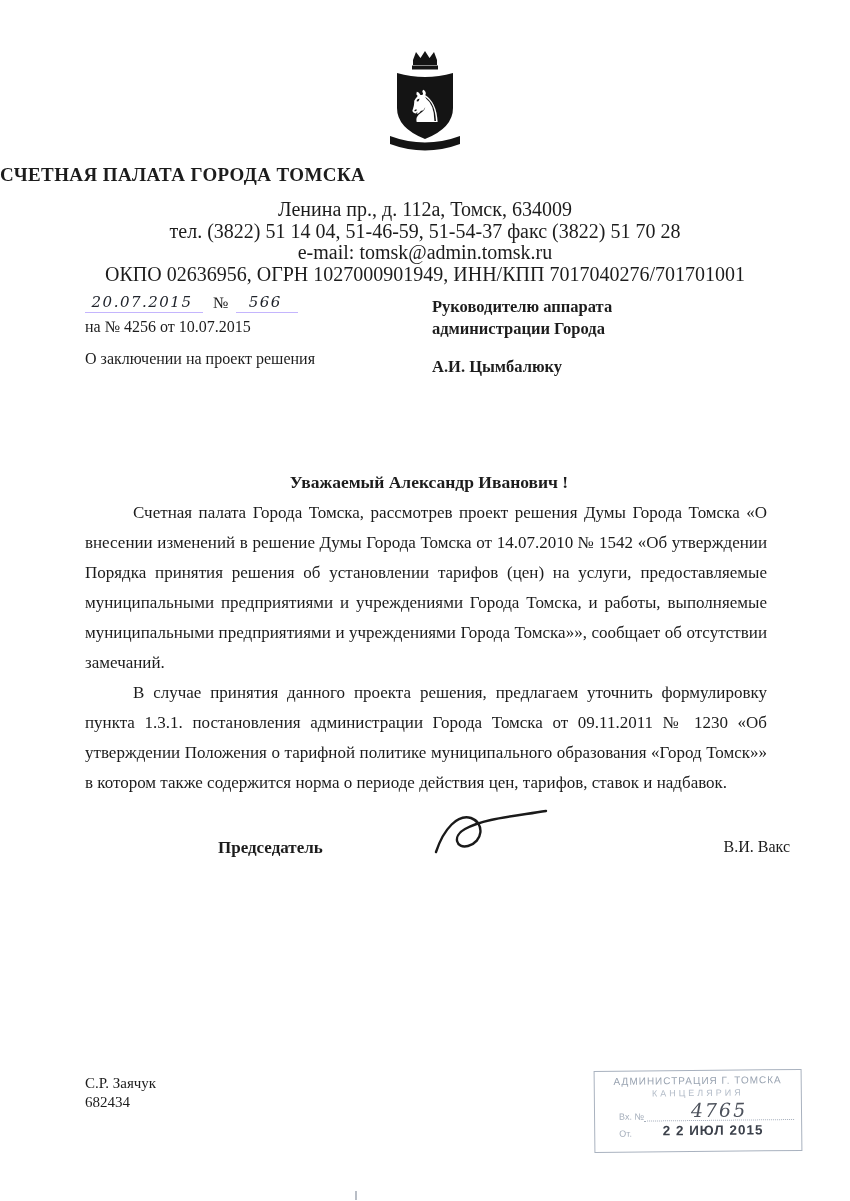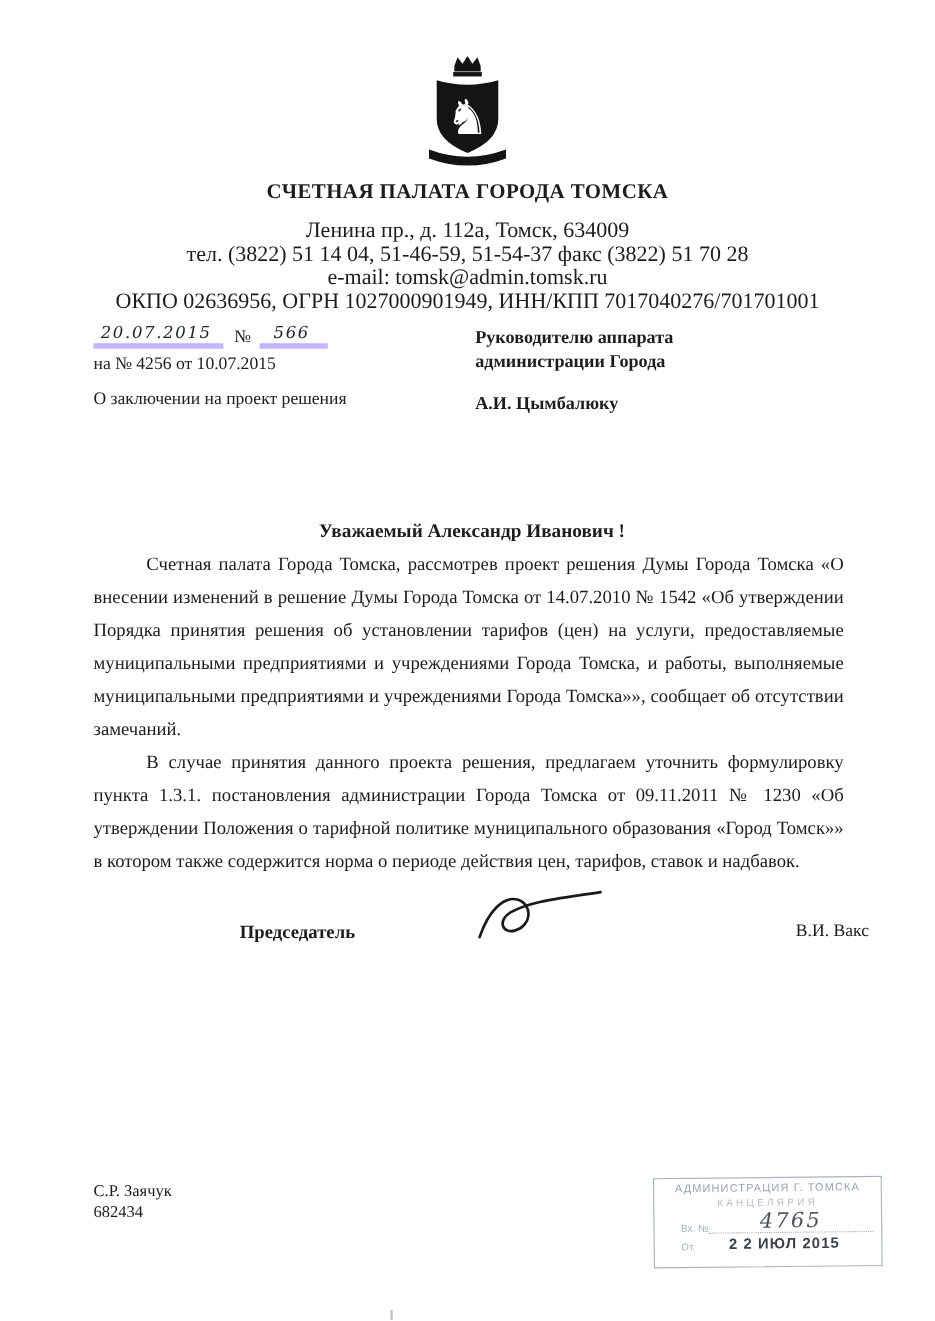--- a/index.html
+++ b/index.html
@@ -19,21 +19,21 @@
     position: absolute;
     top: 48px;
     left: 50%;
     transform: translateX(-50%);
   }
   .org-name {
     position: absolute;
     top: 164px;
     left: 0;
     width: 100%;
-    text-align: center;
+    text-align: left;
     font-weight: bold;
     font-size: 19px;
     letter-spacing: 0.4px;
   }
   .contact-block {
     position: absolute;
     top: 199px;
     left: 0;
     width: 100%;
     text-align: center;
@@ -50,21 +50,21 @@
   }
   .ref-line { display: flex; align-items: flex-end; }
   .handwritten {
     font-family: "DejaVu Serif", serif;
     font-style: italic;
     letter-spacing: 1.5px;
     font-size: 15px;
     color: #20242c;
   }
   .hw-underline {
-    border-bottom: 5px solid #c4b5fd;
+    border-bottom: 1px solid #c4b5fd;
     padding: 0 8px 1px 4px;
     display: inline-block;
     text-align: center;
   }
   .hw-date { min-width: 118px; }
   .hw-num  { min-width: 62px; }
   .no-sign { padding: 0 8px 1px 10px; }
   .reply-ref { margin-top: 5px; }
   .subject-line { margin-top: 14px; }
 

